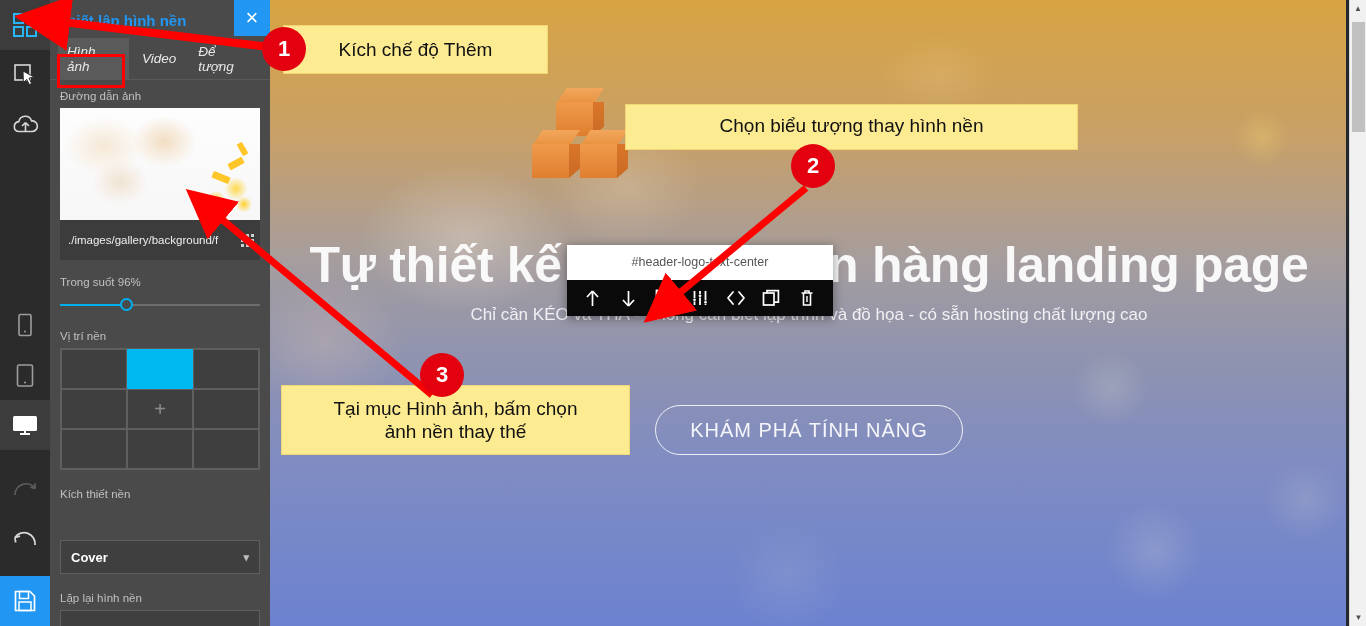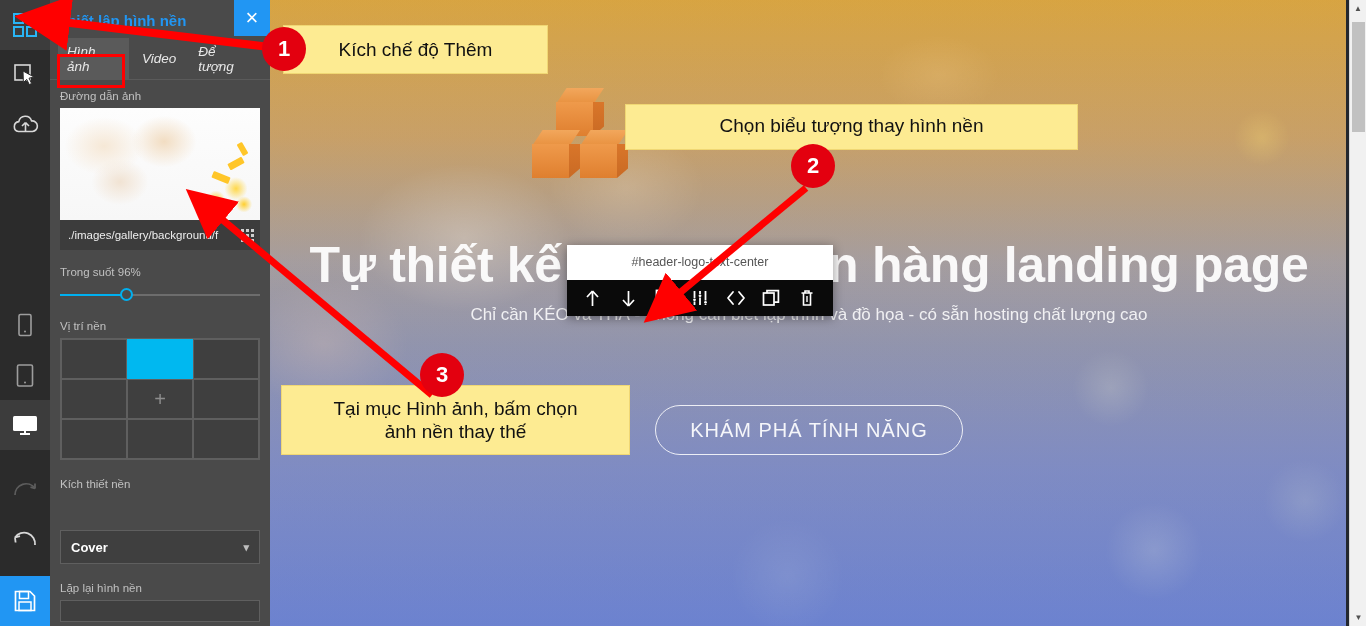--- a/index.html
+++ b/index.html
@@ -170,21 +170,21 @@
       radial-gradient(ellipse 42px 34px at 30% 66%, #f1e3d3, transparent 68%),
       radial-gradient(circle 16px at 88% 72%, #ffd84a, transparent 72%),
       radial-gradient(circle 13px at 78% 82%, #ffd036, transparent 72%),
       radial-gradient(circle 11px at 92% 86%, #ffcf2f, transparent 74%),
       linear-gradient(#fdfdfd,#f7f7f7);
   }
   #panel .thumb .chip {
     position:absolute; background:#ffc629; border-radius:1px;
   }
   #panel .pathbar {
-    height:30px; display:flex; align-items:center; justify-content:space-between;
+    height:40px; display:flex; align-items:center; justify-content:space-between;
     padding:0 6px 0 8px; font-size:11.5px; color:#eee; white-space:nowrap; overflow:hidden;
   }
   #panel .grip {
     display:grid; grid-template-columns:repeat(3,3px); gap:2px; flex:none;
   }
   #panel .grip i { width:3px; height:3px; background:#cfcfcf; display:block; }
   #panel .slider { margin-top:10px; height:14px; position:relative; }
   #panel .slider .track {
     position:absolute; top:6px; left:0; right:0; height:2px; background:#6d6d6d;
   }

